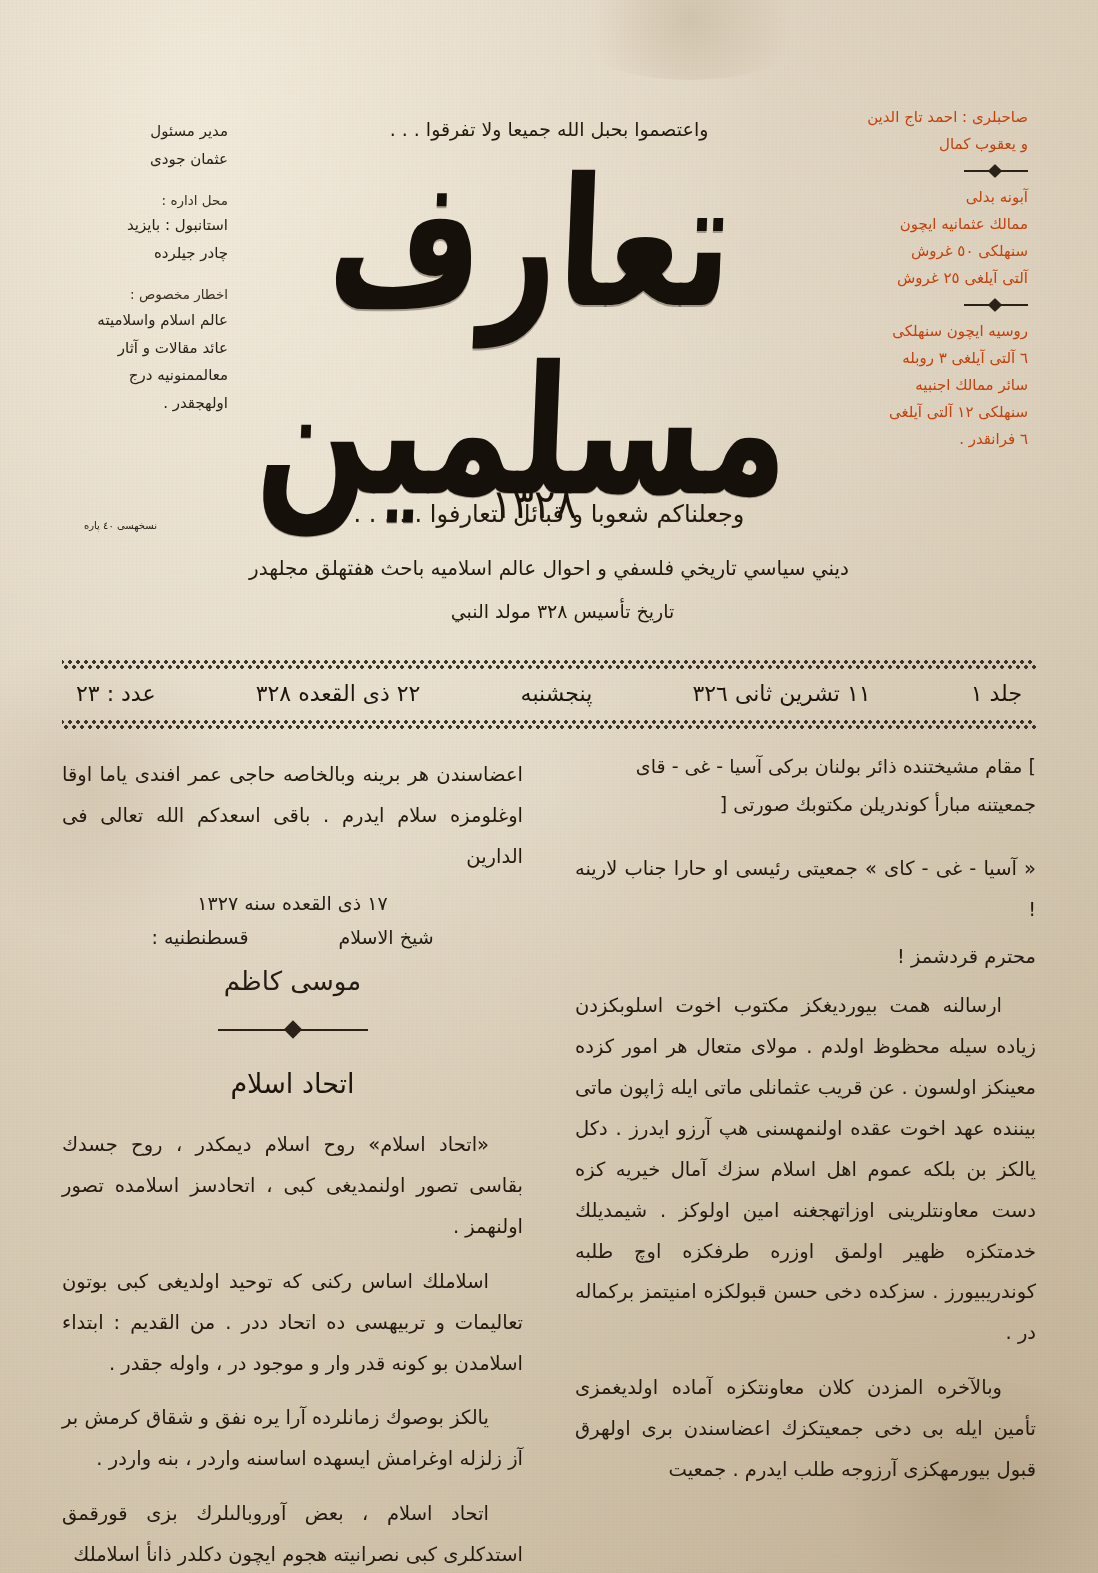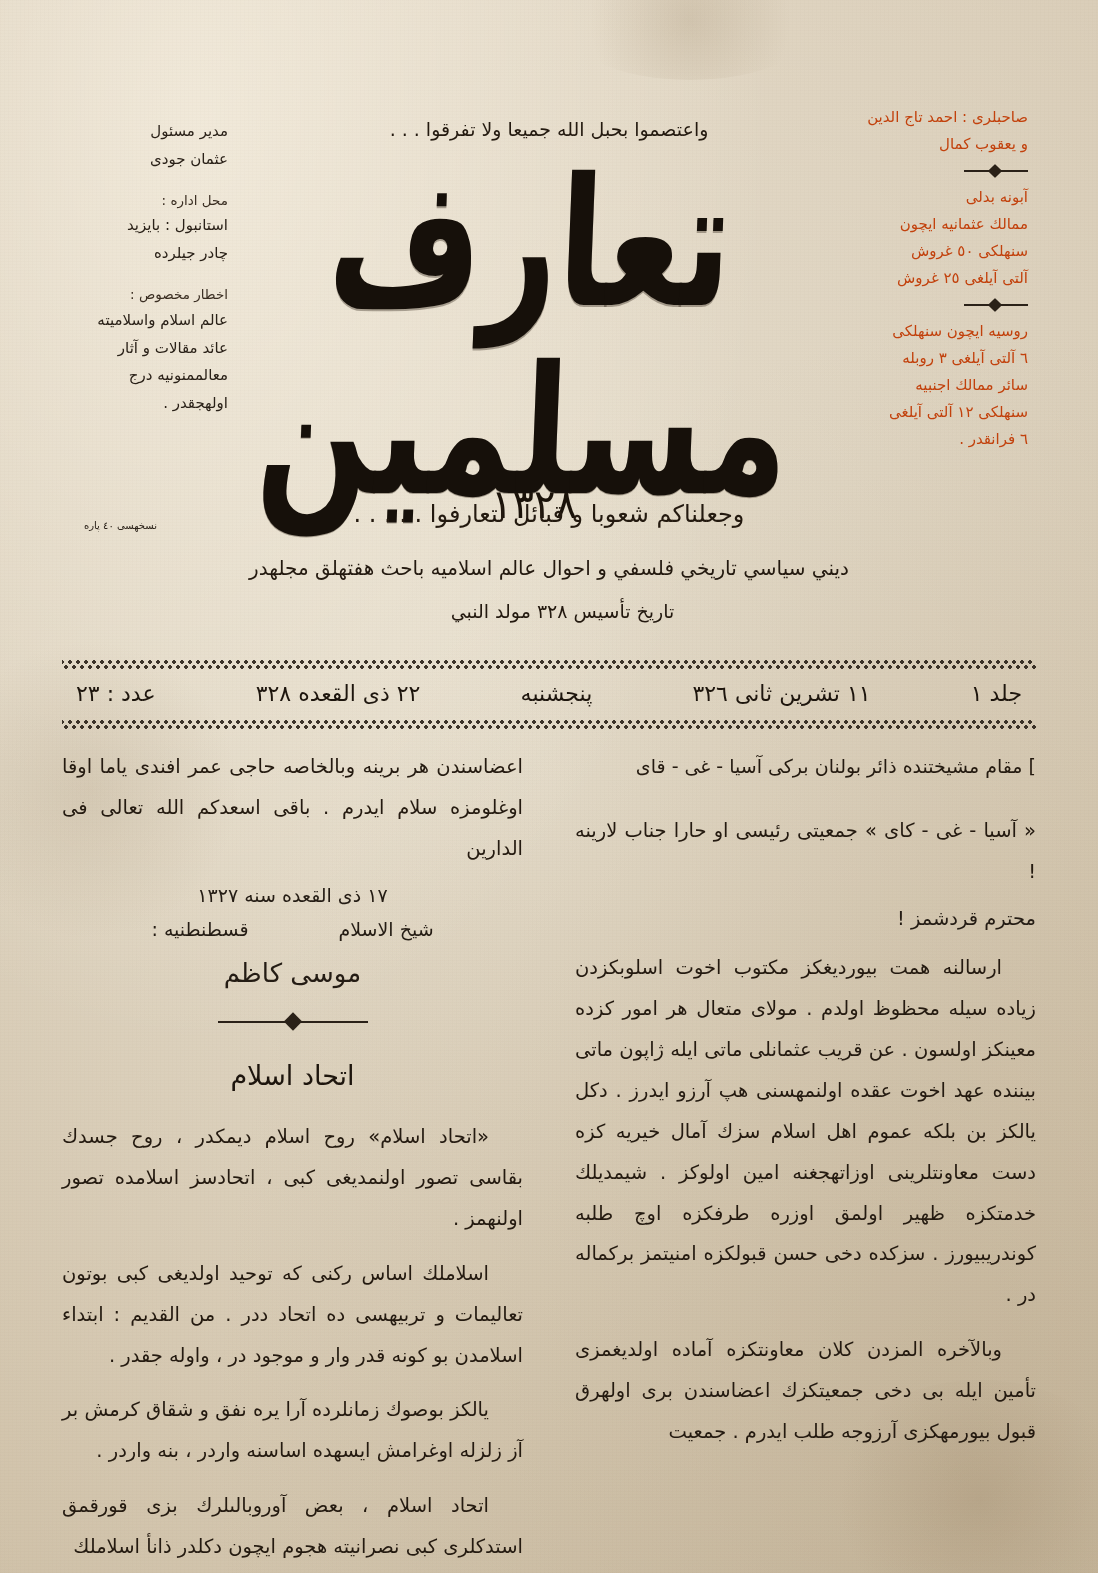--- a/index.html
+++ b/index.html
@@ -116,21 +116,21 @@
     display:flex;direction:rtl;
   }
   .col{width:50%;box-sizing:border-box;direction:rtl;}
   .col.right{padding-left:26px;}
   .col.left{padding-right:26px;border-right:0;}
   .vdiv{
     position:absolute;top:4px;bottom:0;left:50%;width:1px;background:transparent;
   }
   p.ar{
     direction:rtl;text-align:justify;text-align-last:right;
-    font-size:19.5px;line-height:2.1;margin:0 0 14px;color:#241a10;
+    font-size:19.5px;line-height:2.1;margin:8px 0 14px;color:#241a10;
   }
   p.ar.indent{text-indent:34px;}
   .bracketed{
     direction:rtl;text-align:right;font-size:19px;line-height:2.0;margin:0 0 26px;color:#241a10;
   }
   .salutation{direction:rtl;font-size:19.5px;margin:0 0 18px;}
   .sig-line{display:flex;justify-content:center;gap:90px;direction:rtl;font-size:19px;margin-top:12px;}
   .date-line{direction:rtl;text-align:center;font-size:19px;margin-top:10px;}
   .name-big{direction:rtl;text-align:center;font-size:26px;margin-top:18px;}
   .orn-divider{
@@ -223,20 +223,21 @@
     <span>عدد : ٢٣</span>
   </div>
   <div class="wavy"></div>
 
   <div class="body-area">
     <div class="vdiv"></div>
 
     <div class="col right">
       <div class="bracketed">
         <div>] مقام مشيختنده ذائر بولنان بركى آسيا - غى - قاى</div>
+        <div>جمعيتنه مبارأ كوندريلن مكتوبك صورتى [</div>
       </div>
       <p class="ar">« آسيا - غى - كاى » جمعيتى رئيسى او حارا جناب لارينه !</p>
       <p class="salutation">محترم قردشمز !</p>
       <p class="ar indent">ارسالنه همت بيورديغكز مكتوب اخوت اسلوبكزدن زياده سيله محظوظ اولدم . مولاى متعال هر امور كزده معينكز اولسون . عن قريب عثمانلى ماتى ايله ژاپون ماتى بيننده عهد اخوت عقده اولنمهسنى هپ آرزو ايدرز . دكل يالكز بن بلكه عموم اهل اسلام سزك آمال خيريه كزه دست معاونتلرينى اوزاتهجغنه امين اولوكز . شيمديلك خدمتكزه ظهير اولمق اوزره طرفكزه اوچ طلبه كوندريبيورز . سزكده دخى حسن قبولكزه امنيتمز بركماله در .</p>
       <p class="ar indent">وبالآخره المزدن كلان معاونتكزه آماده اولديغمزى تأمين ايله بى دخى جمعيتكزك اعضاسندن برى اولهرق قبول بيورمهكزى آرزوجه طلب ايدرم . جمعيت</p>
     </div>
 
     <div class="col left">
       <p class="ar">اعضاسندن هر برينه وبالخاصه حاجى عمر افندى ياما اوقا اوغلومزه سلام ايدرم . باقى اسعدكم الله تعالى فى الدارين</p>
       <div class="date-line">١٧ ذى القعده سنه ١٣٢٧</div>

